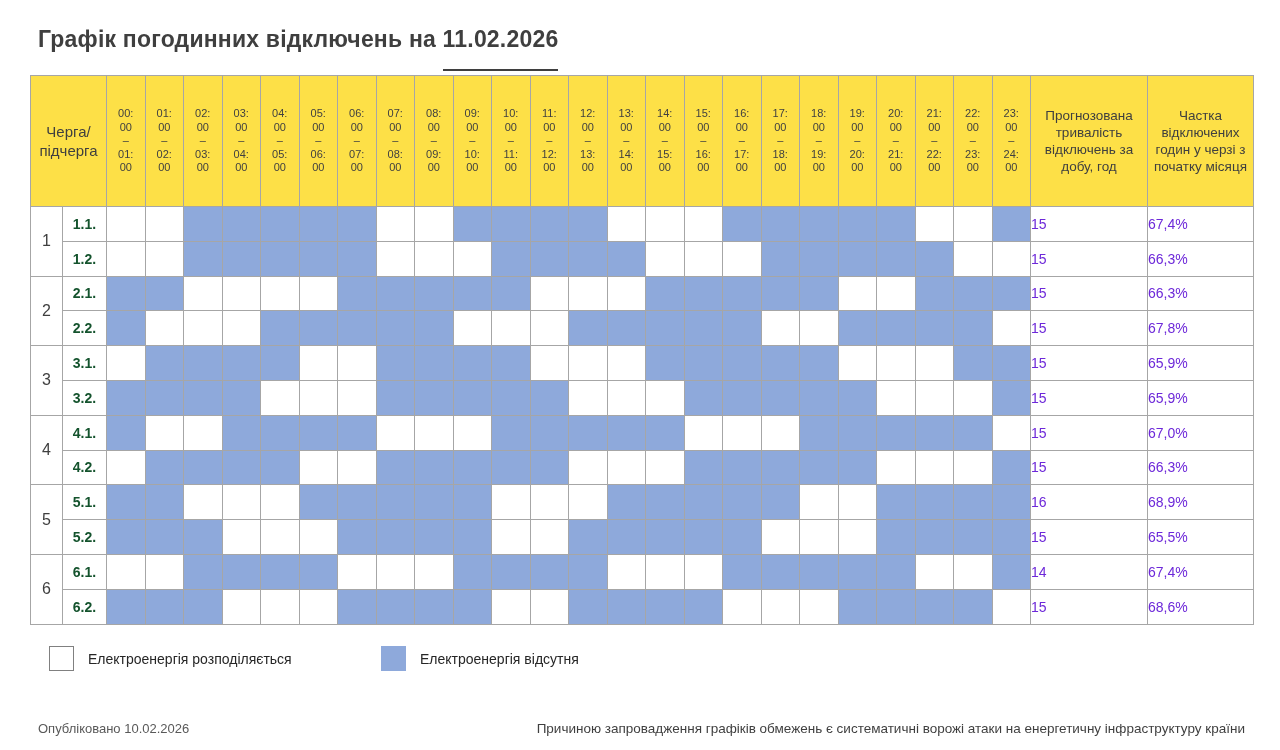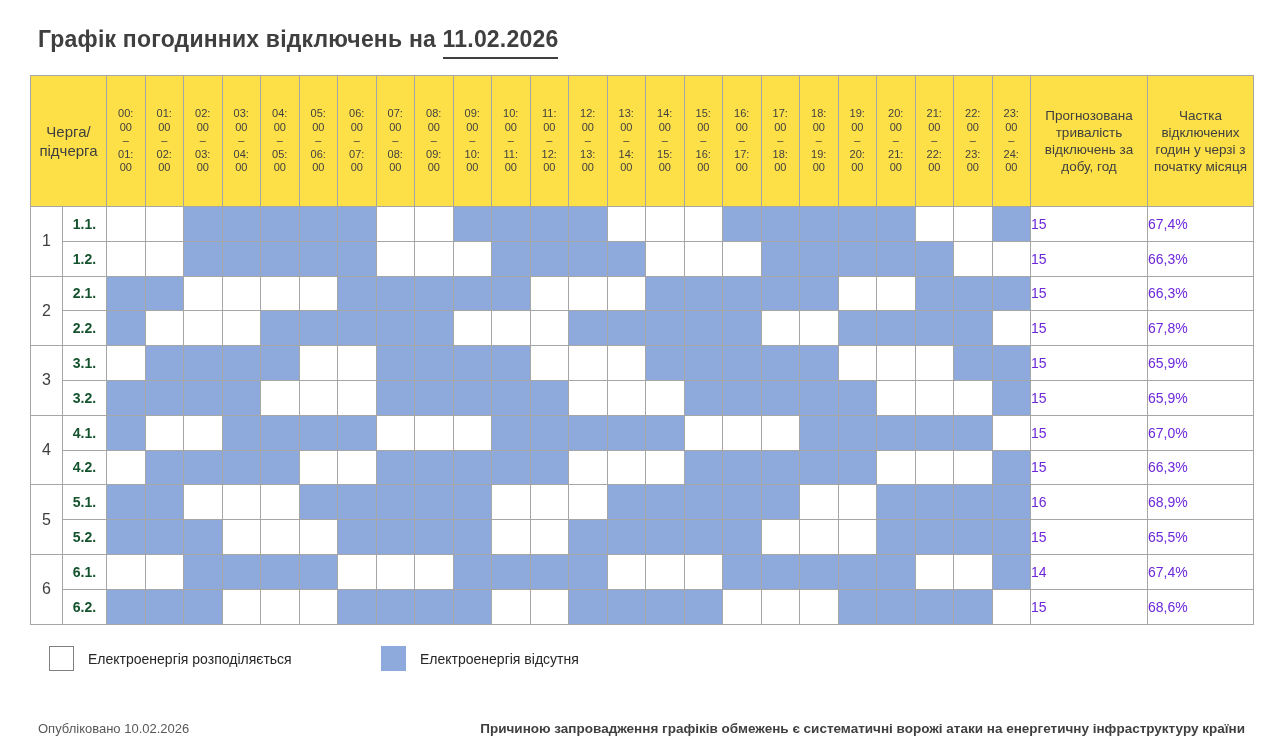--- a/index.html
+++ b/index.html
@@ -2,21 +2,21 @@
 <html><head>
 <meta charset="utf-8">
 <style>
   html,body{margin:0;padding:0;background:#fff;}
   body{width:1280px;height:750px;overflow:hidden;
        font-family:"Liberation Sans","DejaVu Sans",sans-serif;color:#3F3F3F;}
   .page{position:relative;width:1280px;height:750px;}
 
   .title{position:absolute;left:38px;top:26px;font-size:23px;font-weight:bold;
          color:#3F3F3F;letter-spacing:.2px;}
-  .title .date{border-bottom:2.5px solid #3F3F3F;padding-bottom:5px;}
+  .title .date{border-bottom:2.5px solid #3F3F3F;padding-bottom:17px;}
 
   table.sched{position:absolute;left:30px;top:75px;border-collapse:collapse;
               table-layout:fixed;border:1.5px solid #7F7F7F;}
   table.sched th,table.sched td{border:1px solid #A6A6A6;padding:0;overflow:hidden;}
 
   thead th{height:130px;background:#fde047;vertical-align:middle;text-align:center;}
   th.corner{font-size:15px;font-weight:normal;line-height:19px;}
   th.hour{font-size:11px;font-weight:normal;line-height:13.5px;white-space:pre-line;color:#404040;}
   th.wide{font-size:13.5px;font-weight:normal;line-height:17px;padding:0 5px;color:#3F3F3F;}
 
@@ -31,21 +31,21 @@
   .legend .item.i0{left:8px;}
   .legend .item.i1{left:340px;}
   .swatch{width:25px;height:25px;box-sizing:border-box;}
   .swatch.off{background:#FFFFFF;border:1px solid #808080;}
   .swatch.on{background:#8EA9DB;border:1px solid #8EA9DB;}
   .legend .lab{font-size:14px;color:#262626;}
 
   .footer{position:absolute;left:38px;top:686px;width:1207px;display:flex;
           justify-content:space-between;align-items:flex-start;margin-top:35px;}
   .footer .published{font-size:13px;color:#595959;}
-  .footer .reason{font-size:13.5px;font-weight:bold;color:#3F3F3F;}
+  .footer .reason{font-size:13.5px;font-weight:normal;color:#3F3F3F;}
 </style>
 </head>
 <body>
 
 <div class="page">
 
   <div class="title"><span>Графік погодинних відключень на </span><span class="date">11.02.2026</span></div>
 
   <table class="sched">
     <colgroup>

